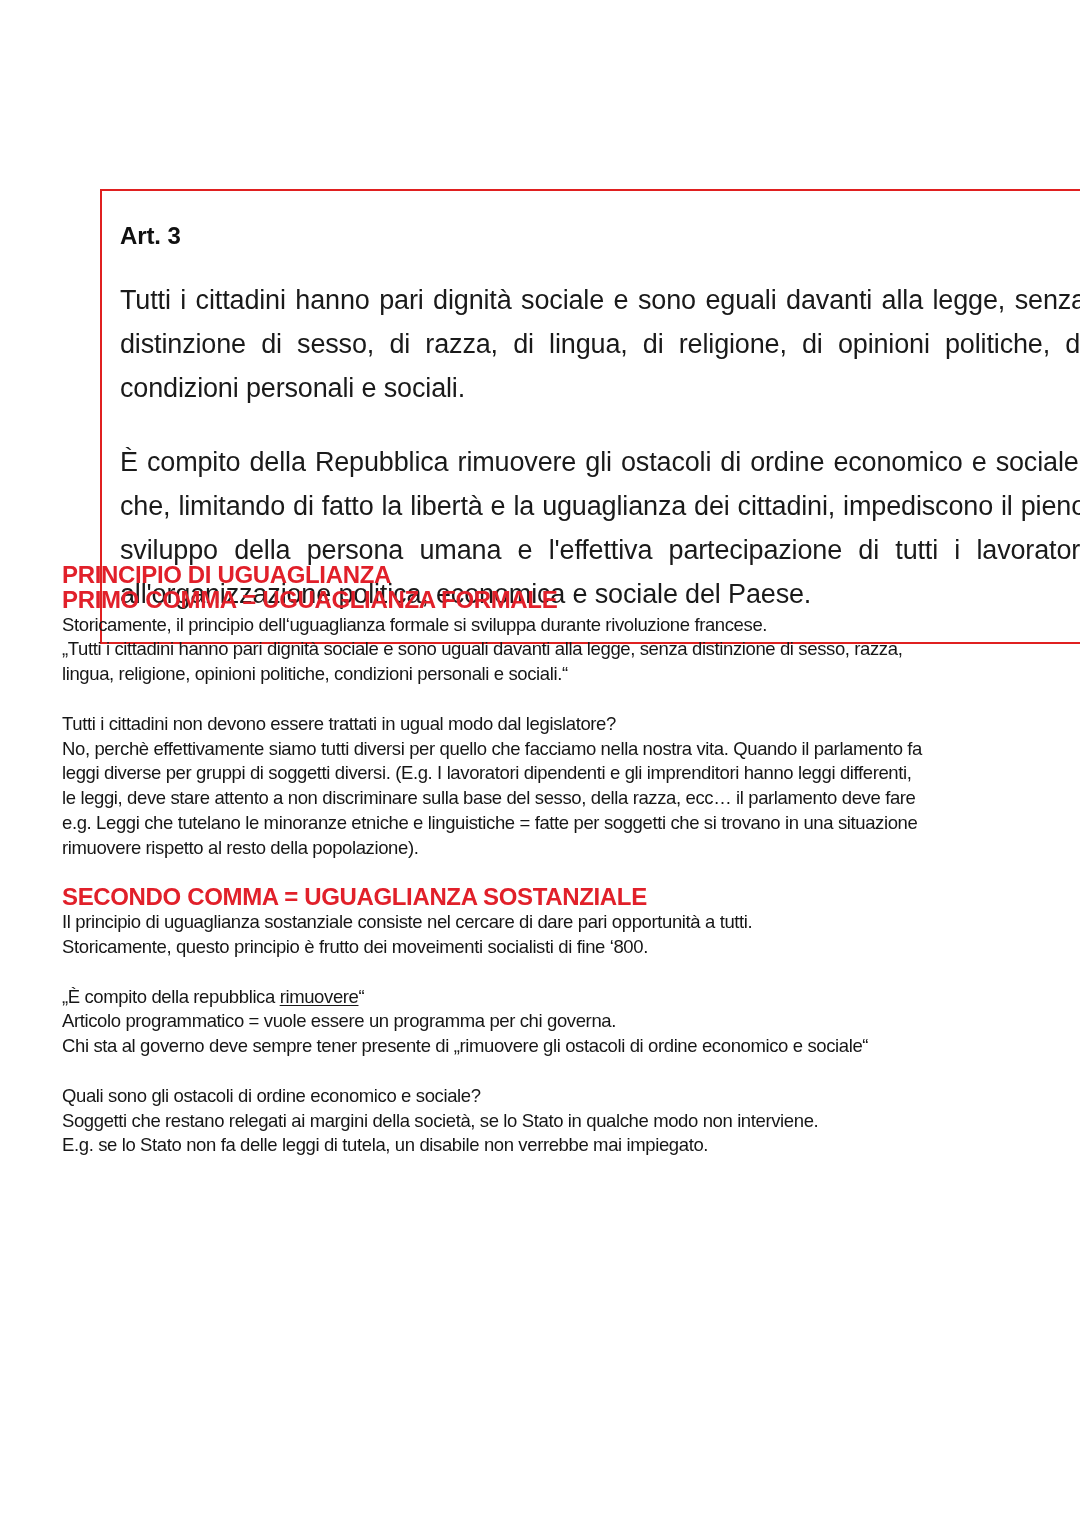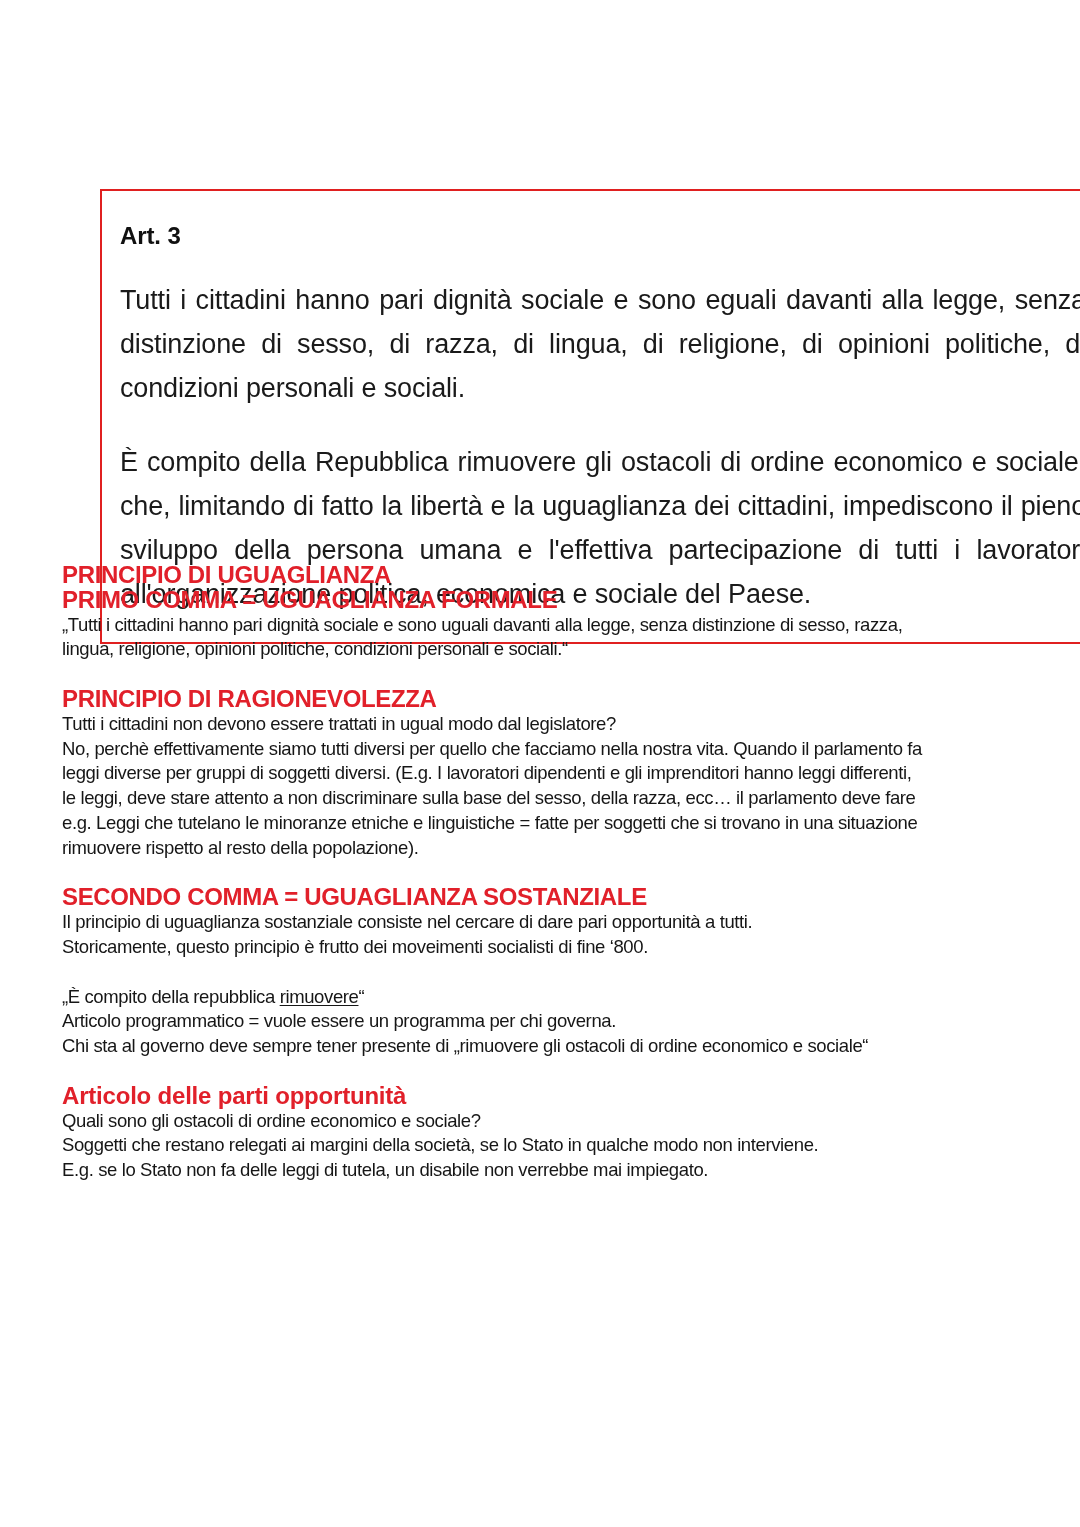--- a/index.html
+++ b/index.html
@@ -101,28 +101,28 @@
     <div class="article-title">Art. 3</div>
     <p class="article-para first">Tutti i cittadini hanno pari dignità sociale e sono eguali davanti alla legge, senza distinzione di sesso, di razza, di lingua, di religione, di opinioni politiche, di condizioni personali e sociali.</p>
     <p class="article-para second">È compito della Repubblica rimuovere gli ostacoli di ordine economico e sociale, che, limitando di fatto la libertà e la uguaglianza dei cittadini, impediscono il pieno sviluppo della persona umana e l'effettiva partecipazione di tutti i lavoratori all'organizzazione politica, economica e sociale del Paese.</p>
   </div>
 
   <div class="notes">
 
     <div class="note-block">
       <div class="heading">PRINCIPIO DI UGUAGLIANZA</div>
       <div class="heading">PRIMO COMMA = UGUAGLIANZA FORMALE</div>
+      <div class="line">Storicamente, il principio dell‘uguaglianza formale si sviluppa durante rivoluzione francese.</div>
       <div class="line">„Tutti i cittadini hanno pari dignità sociale e sono uguali davanti alla legge, senza distinzione di sesso, razza,</div>
       <div class="line">lingua, religione, opinioni politiche, condizioni personali e sociali.“</div>
     </div>
 
     <div class="gap"></div>
 
     <div class="note-block">
-      <div class="heading">PRINCIPIO DI RAGIONEVOLEZZA</div>
       <div class="line">Tutti i cittadini non devono essere trattati in ugual modo dal legislatore?</div>
       <div class="line">No, perchè effettivamente siamo tutti diversi per quello che facciamo nella nostra vita. Quando il parlamento fa</div>
       <div class="line">leggi diverse per gruppi di soggetti diversi. (E.g. I lavoratori dipendenti e gli imprenditori hanno leggi differenti,</div>
       <div class="line">le leggi, deve stare attento a non discriminare sulla base del sesso, della razza, ecc…  il parlamento deve fare</div>
       <div class="line">e.g. Leggi che tutelano le minoranze etniche e linguistiche = fatte per soggetti che si trovano in una situazione</div>
       <div class="line">rimuovere rispetto al resto della popolazione).</div>
     </div>
 
     <div class="gap"></div>
 
@@ -135,20 +135,19 @@
 
       <div class="line"><span>„È compito della repubblica </span><span class="u">rimuovere</span><span>“</span></div>
 
       <div class="line">Articolo programmatico = vuole essere un programma per chi governa.</div>
       <div class="line">Chi sta al governo deve sempre tener presente di „rimuovere gli ostacoli di ordine economico e sociale“</div>
     </div>
 
     <div class="gap"></div>
 
     <div class="note-block">
-      <div class="heading mixed">Articolo delle parti opportunità</div>
       <div class="line">Quali sono gli ostacoli di ordine economico e sociale?</div>
       <div class="line">Soggetti che restano relegati ai margini della società, se lo Stato in qualche modo non interviene.</div>
       <div class="line">E.g. se lo Stato non fa delle leggi di tutela, un disabile non verrebbe mai impiegato.</div>
     </div>
 
   </div>
 </div>
 
 </body></html>

